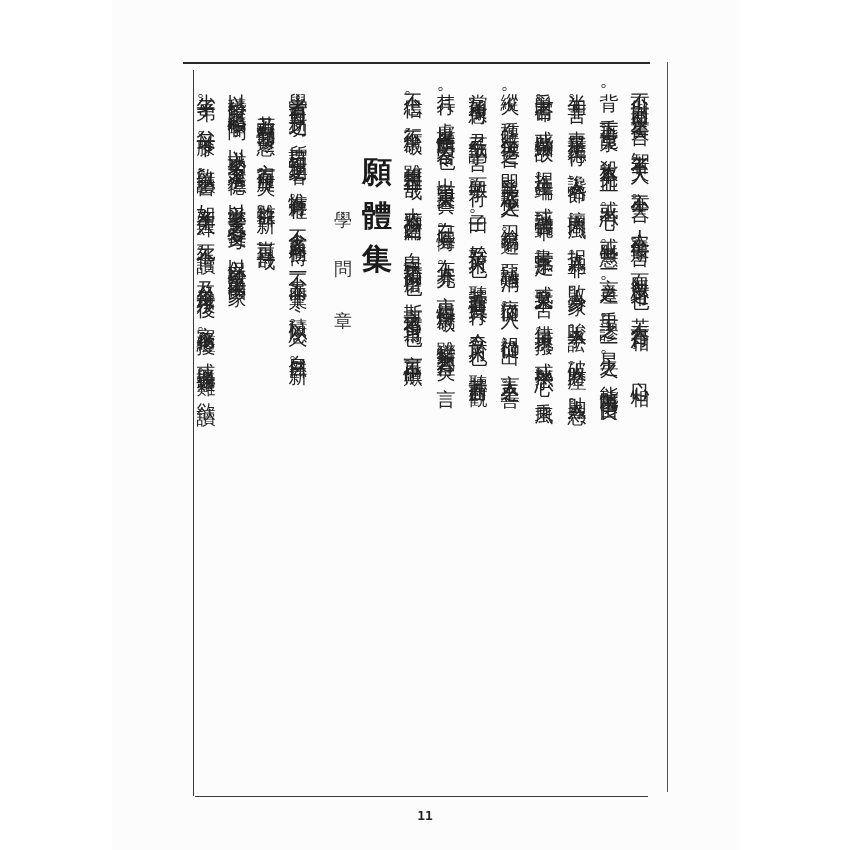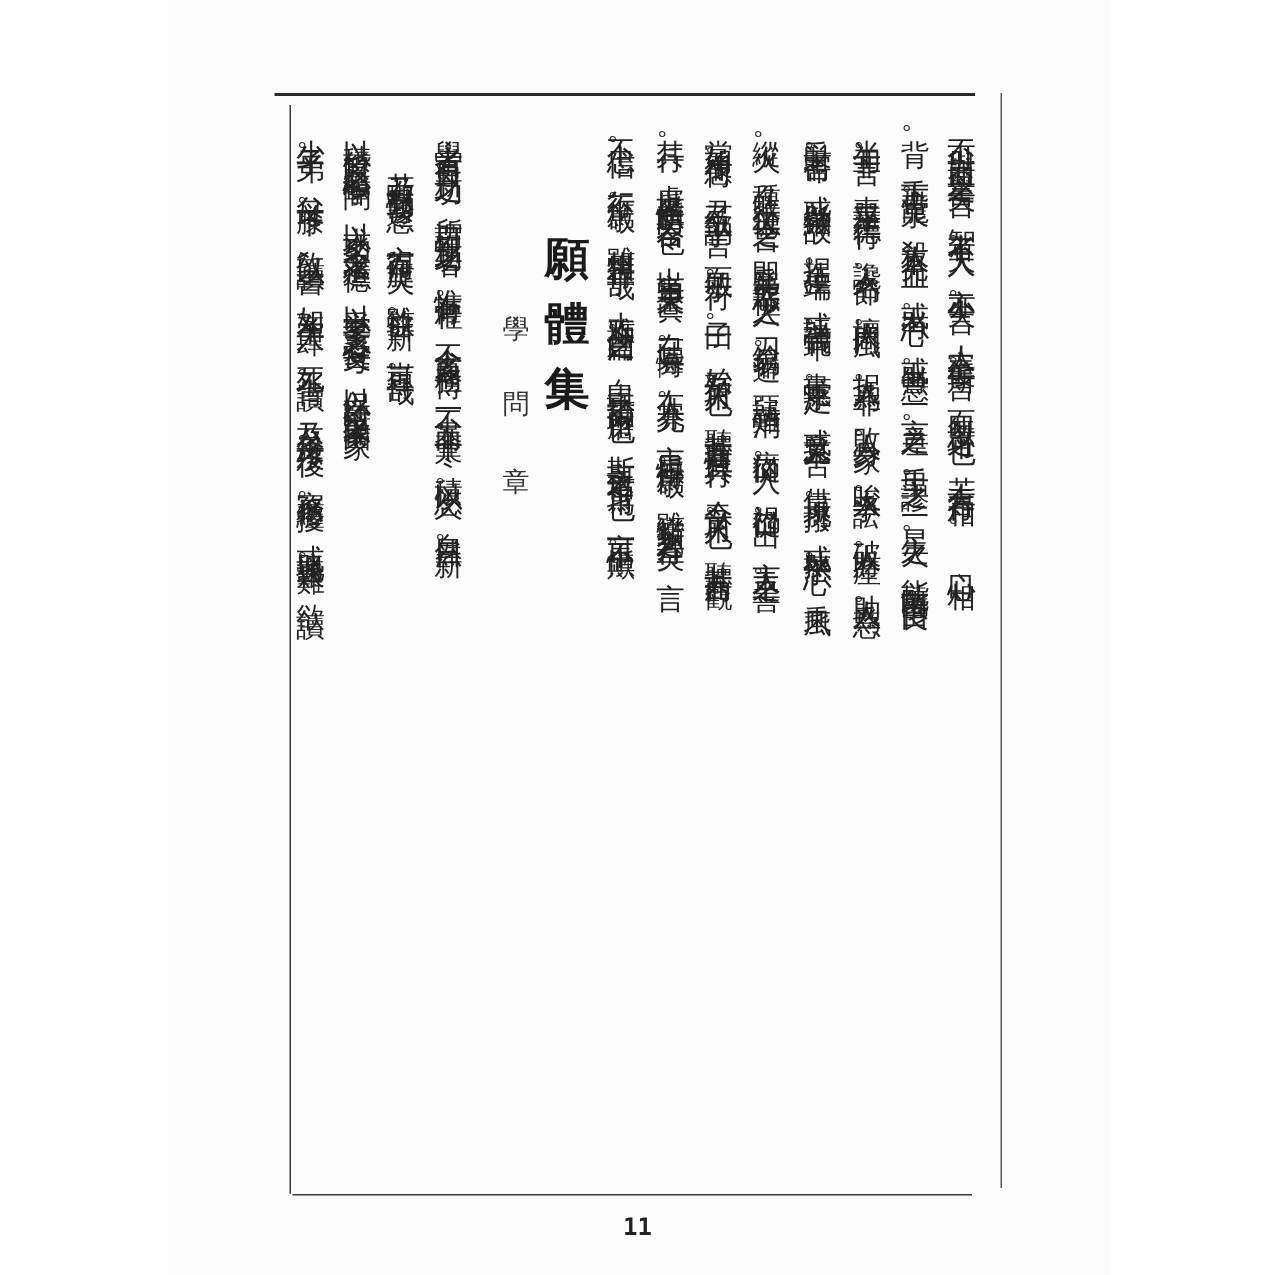--- a/index.html
+++ b/index.html
@@ -25,21 +25,21 @@
     writing-mode: vertical-rl; text-orientation: upright;
     font-size: 30px; font-weight: bold; letter-spacing: 42px; line-height: 34px; color: #1a1a1a;
   }
   .subtitle {
     position: absolute; top: 196px; left: 331px; width: 24px;
     writing-mode: vertical-rl; text-orientation: upright;
     font-size: 18px; letter-spacing: 50px; line-height: 24px; color: #333;
   }
   .page-number {
     position: absolute; top: 808px; left: 405px; width: 40px; text-align: center;
-    font-family: "DejaVu Sans Mono", "Liberation Mono", monospace; font-size: 16px; font-weight: bold; color: #222;
+    font-family: "DejaVu Sans Mono", "Liberation Mono", monospace; font-size: 13px; font-weight: bold; color: #222;
   }
 </style>
 </head>
 <body>
 
 <div class="page"></div>
 <div class="rule-top"></div>
 <div class="rule-bottom"></div>
 <div class="rule-left"></div>
 <div class="rule-right"></div>

